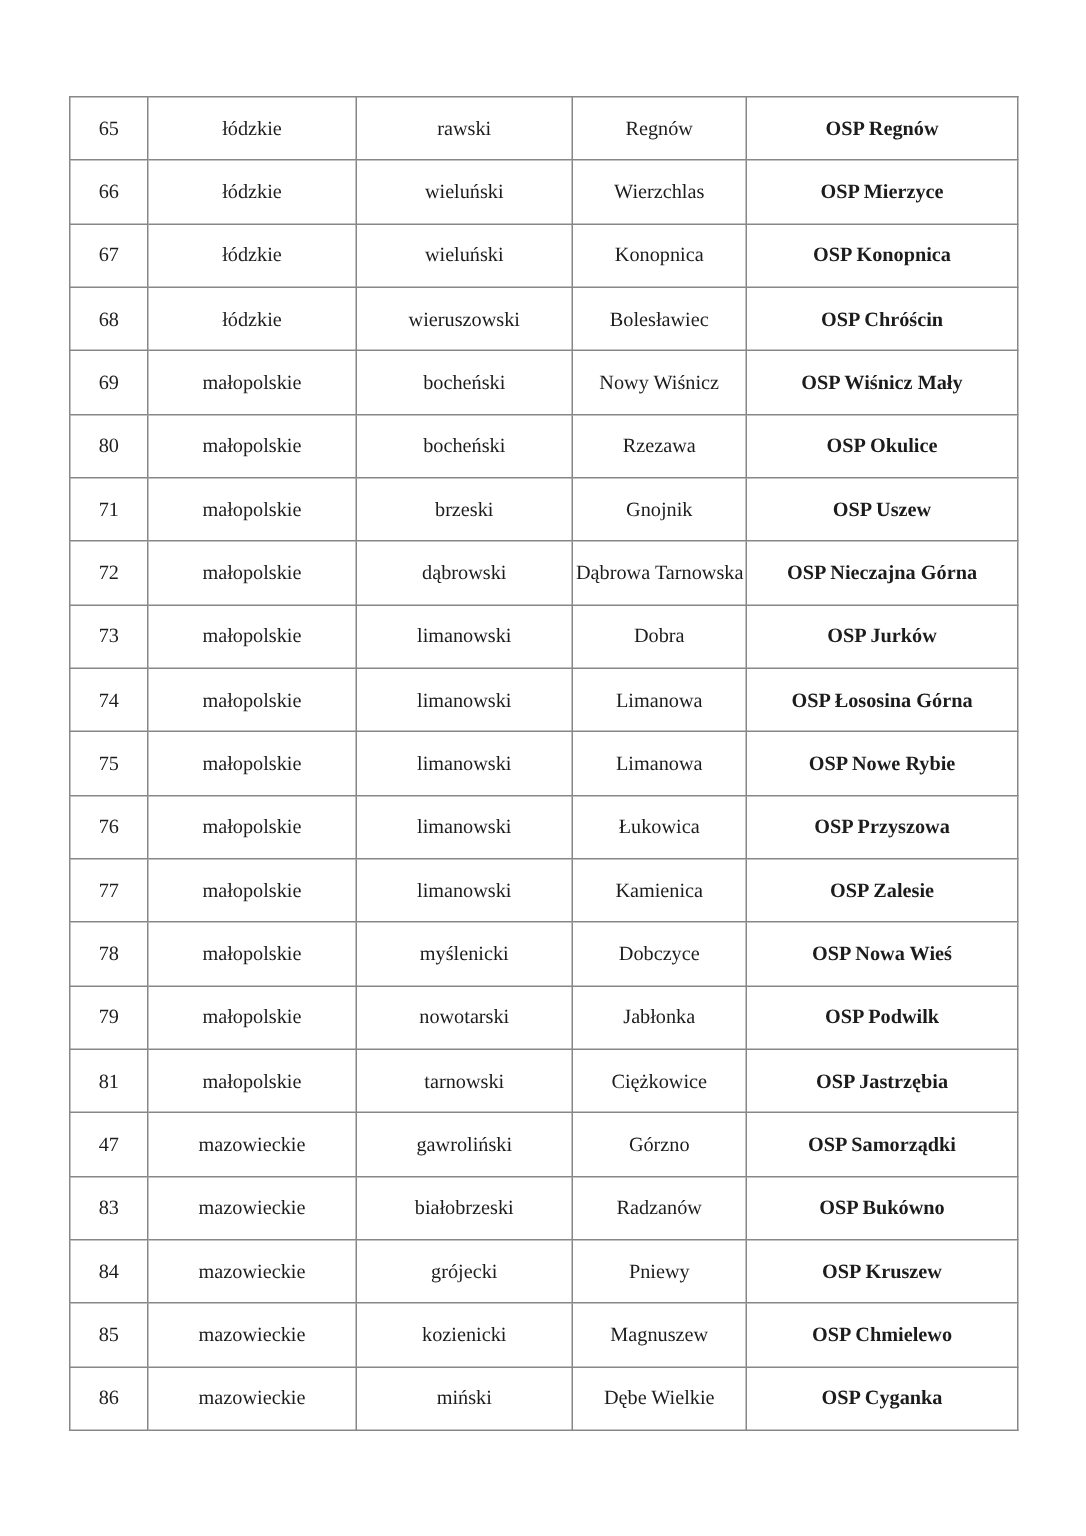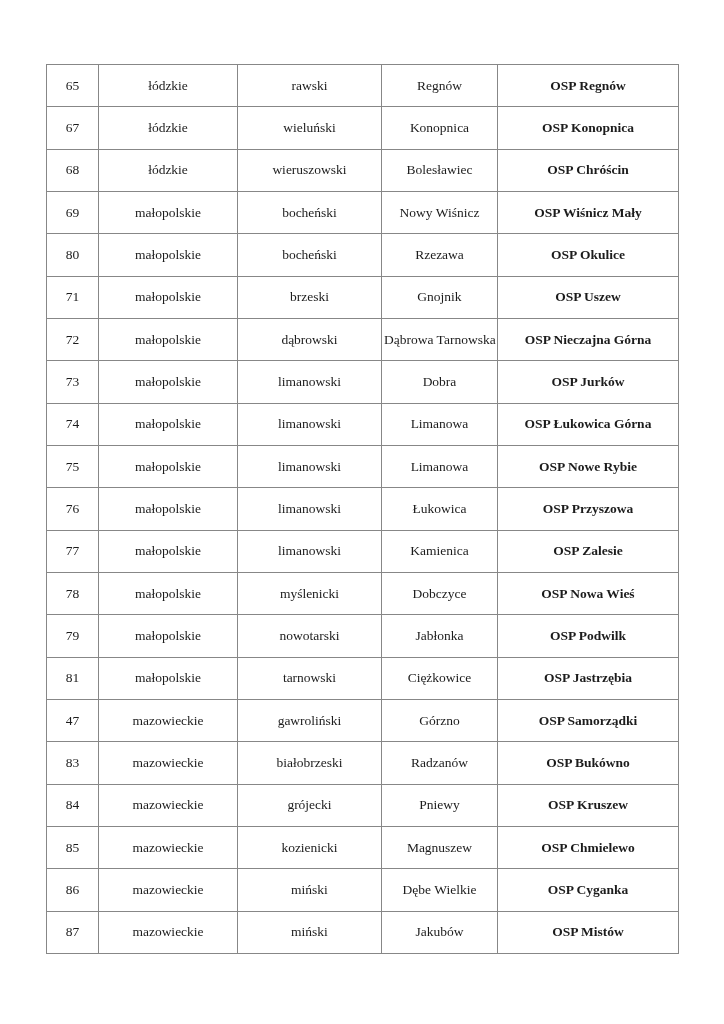--- a/index.html
+++ b/index.html
@@ -55,20 +55,27 @@
     </colgroup>
     <tbody>
         <tr>
     <td class="col-num">65</td>
     <td class="col-voivodeship">łódzkie</td>
     <td class="col-county">rawski</td>
     <td class="col-municipality">Regnów</td>
     <td class="col-osp">OSP Regnów</td>
   </tr>
         <tr>
+    <td class="col-num">66</td>
+    <td class="col-voivodeship">łódzkie</td>
+    <td class="col-county">wieluński</td>
+    <td class="col-municipality">Wierzchlas</td>
+    <td class="col-osp">OSP Mierzyce</td>
+  </tr>
+        <tr>
     <td class="col-num">67</td>
     <td class="col-voivodeship">łódzkie</td>
     <td class="col-county">wieluński</td>
     <td class="col-municipality">Konopnica</td>
     <td class="col-osp">OSP Konopnica</td>
   </tr>
         <tr>
     <td class="col-num">68</td>
     <td class="col-voivodeship">łódzkie</td>
     <td class="col-county">wieruszowski</td>
@@ -108,21 +115,21 @@
     <td class="col-voivodeship">małopolskie</td>
     <td class="col-county">limanowski</td>
     <td class="col-municipality">Dobra</td>
     <td class="col-osp">OSP Jurków</td>
   </tr>
         <tr>
     <td class="col-num">74</td>
     <td class="col-voivodeship">małopolskie</td>
     <td class="col-county">limanowski</td>
     <td class="col-municipality">Limanowa</td>
-    <td class="col-osp">OSP Łukowica Górna</td>
+    <td class="col-osp">OSP Łososina Górna</td>
   </tr>
         <tr>
     <td class="col-num">75</td>
     <td class="col-voivodeship">małopolskie</td>
     <td class="col-county">limanowski</td>
     <td class="col-municipality">Limanowa</td>
     <td class="col-osp">OSP Nowe Rybie</td>
   </tr>
         <tr>
     <td class="col-num">76</td>
@@ -186,23 +193,16 @@
     <td class="col-county">kozienicki</td>
     <td class="col-municipality">Magnuszew</td>
     <td class="col-osp">OSP Chmielewo</td>
   </tr>
         <tr>
     <td class="col-num">86</td>
     <td class="col-voivodeship">mazowieckie</td>
     <td class="col-county">miński</td>
     <td class="col-municipality">Dębe Wielkie</td>
     <td class="col-osp">OSP Cyganka</td>
-  </tr>
-        <tr>
-    <td class="col-num">87</td>
-    <td class="col-voivodeship">mazowieckie</td>
-    <td class="col-county">miński</td>
-    <td class="col-municipality">Jakubów</td>
-    <td class="col-osp">OSP Mistów</td>
   </tr>
       </tbody>
   </table>
 </div>
 
 </body></html>

